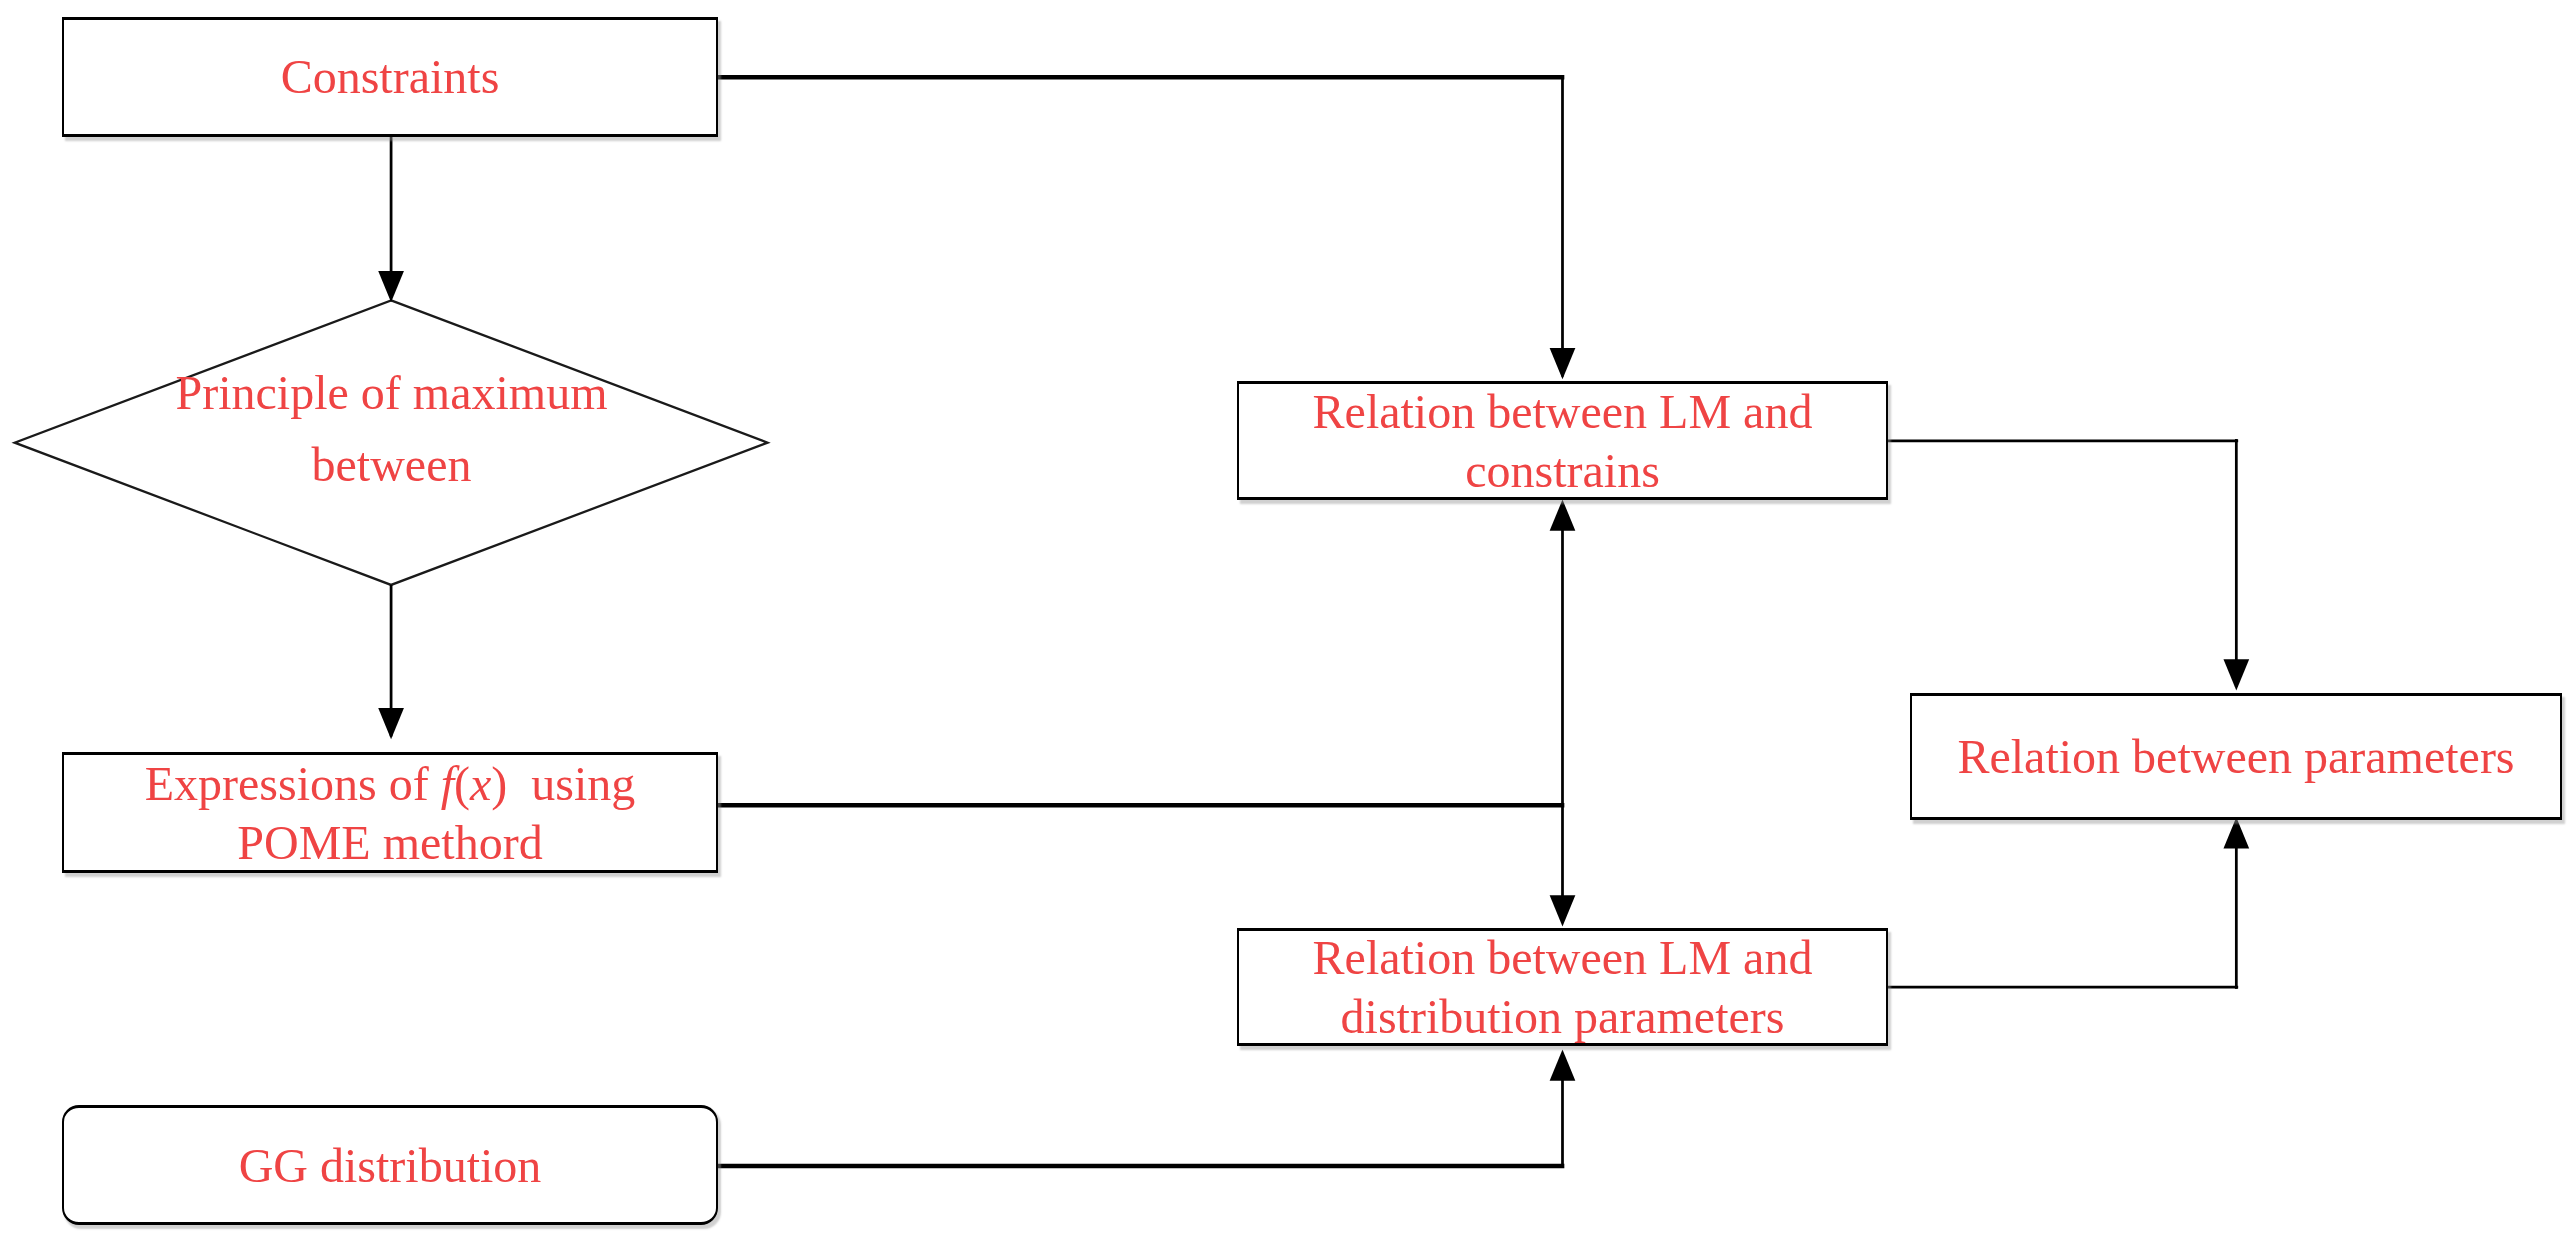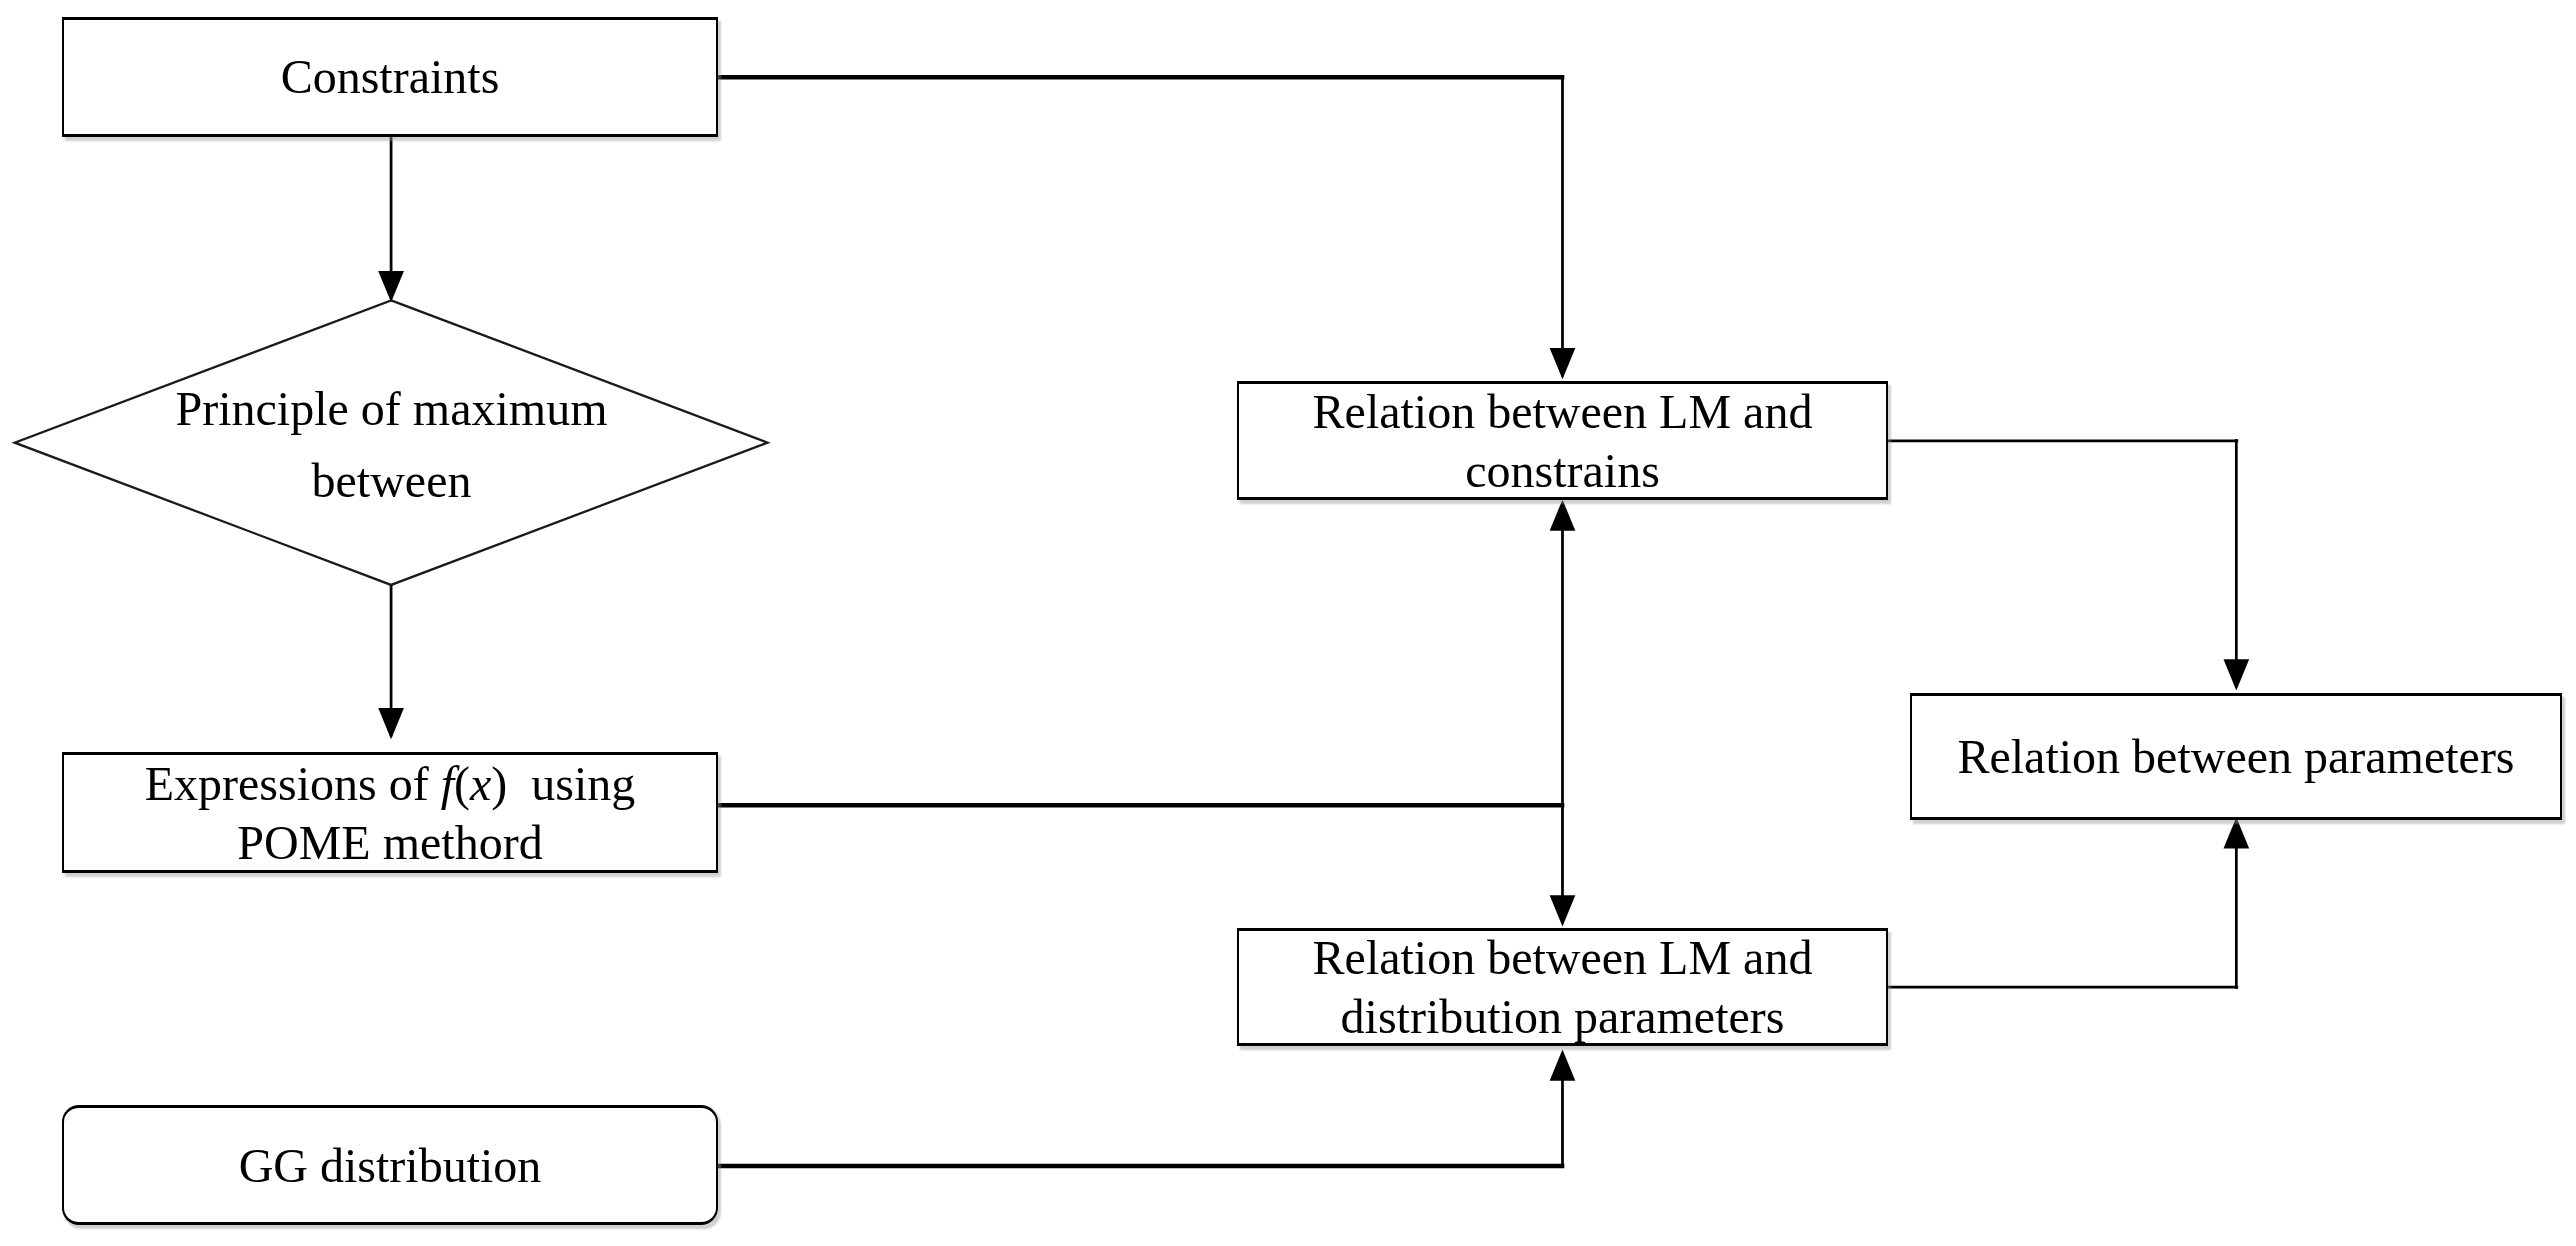--- a/index.html
+++ b/index.html
@@ -6,21 +6,21 @@
     margin: 0;
     padding: 0;
     background: #ffffff;
   }
   #canvas {
     position: relative;
     width: 2576px;
     height: 1247px;
     background: #ffffff;
     font-family: "Liberation Serif", "DejaVu Serif", serif;
-    color: #000000;
+    color: #ef4444;
     overflow: hidden;
   }
   #connector-layer {
     position: absolute;
     left: 0; top: 0;
     width: 2576px;
     height: 1247px;
   }
   .node {
     position: absolute;
@@ -46,21 +46,21 @@
     font-size: 48px;
     line-height: 61px;
   }
   
   #node-constraints        { left: 62px;   top: 16.5px;   width: 652px; height: 114px; }
   #node-expressions        { left: 62px;   top: 741px;  width: 652px; height: 115px; margin-top: 11px; }
   #node-gg-distribution    { left: 62px;   top: 1105px; width: 652px; height: 114px; border-radius: 17px; }
   #node-lm-constrains      { left: 1237px; top: 381px;  width: 647px; height: 113px; }
   #node-lm-dist-params     { left: 1237px; top: 928px; width: 647px; height: 112px; }
   #node-params-constrains  { left: 1910px; top: 693px;  width: 648px; height: 121px; align-items: center; }
-  #node-principle          { left: 116px;  top: 380px;  width: 551px; height: 129px; gap: 11px; }
+  #node-principle          { left: 116px;  top: 364px;  width: 551px; height: 129px; gap: 11px; }
 </style>
 </head>
 <body>
 
 <div id="canvas">
 
   <svg id="connector-layer" viewBox="0 0 2806 1358" xmlns="http://www.w3.org/2000/svg">
 
     <polygon points="426,327 836,482 426,637 16,482" fill="#ffffff" stroke="#1a1a1a" stroke-width="2.5"></polygon>
 

